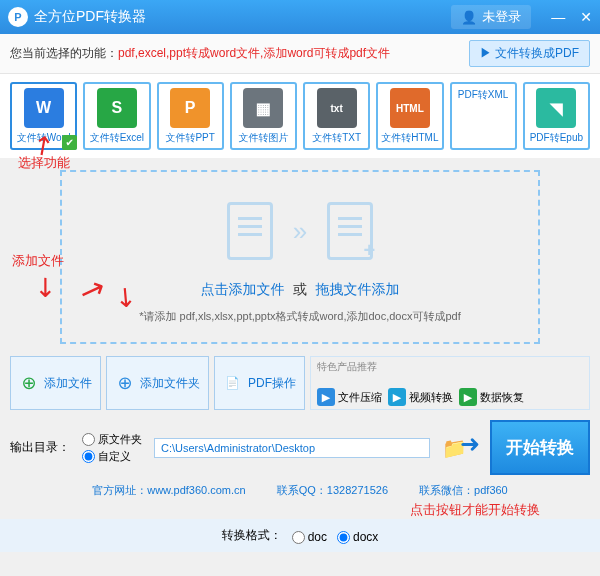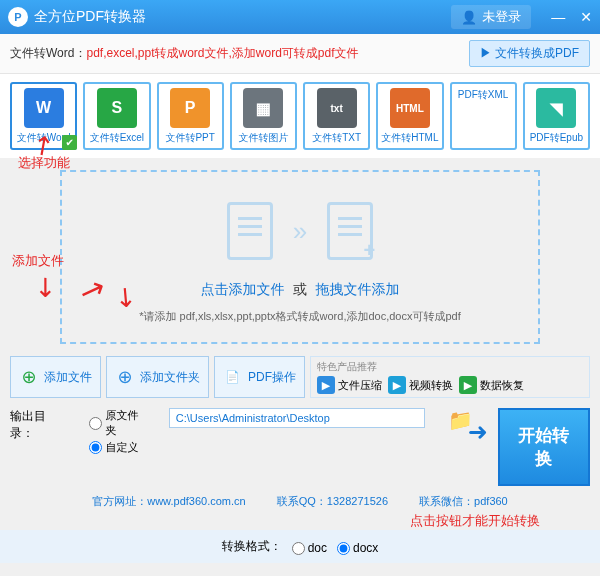--- a/index.html
+++ b/index.html
@@ -28,25 +28,25 @@
 .doc-ico::before{content:"";position:absolute;top:12px;left:8px;right:8px;height:3px;background:#bcd9ef;box-shadow:0 8px #bcd9ef,0 16px #bcd9ef}
 .doc-plus::after{content:"+";position:absolute;bottom:-5px;right:-5px;font-size:20px;color:#bcd9ef;font-weight:bold}
 .dz-arrw{color:#bcd9ef;font-size:26px}
 .dz-link{color:#1477d4;font-size:14px}
 .dz-or{color:#333;font-size:14px;margin:0 4px}
 .dz-note{color:#666;font-size:11px;margin-top:10px}
 .toolbar{display:flex;padding:4px 10px;gap:5px;align-items:stretch}
 .tbtn{border:1px solid #a8cdee;background:#eaf4fd;padding:5px 8px;display:flex;align-items:center;gap:5px;font-size:12px;color:#1477d4;cursor:pointer}
 .tbtn .ico{width:20px;height:20px;display:flex;align-items:center;justify-content:center}
 .promo{flex:1;border:1px solid #d0e5f7;padding:3px 6px;font-size:11px}
-.promo-title{color:#888;font-size:10px;margin-bottom:2px}
+.promo-title{color:#888;font-size:10px;margin-bottom:14px}
 .promo-items{display:flex;gap:6px}
 .promo-item{display:flex;align-items:center;gap:3px;cursor:pointer}
 .promo-ico{width:18px;height:18px;border-radius:3px;display:flex;align-items:center;justify-content:center;color:#fff;font-size:11px}
-.outrow{display:flex;align-items:flex-start;padding:6px 10px;gap:24px;font-size:12px}
+.outrow{display:flex;align-items:center;padding:6px 10px;gap:12px;font-size:12px}
 .outrow input[type=text]{border:1px solid #a8cdee;padding:3px 6px;font-size:11px;color:#1477d4;width:276px}
 .radio-grp{display:flex;flex-direction:column;gap:2px;font-size:11px}
 .radio-grp label{display:flex;align-items:center;gap:3px;cursor:pointer}
 .start-btn{background:linear-gradient(#3db2f5,#1e8ae0);color:#fff;border:2px solid #1477d4;padding:14px 14px;font-size:17px;font-weight:bold;cursor:pointer;margin-left:auto}
 .start-arw{position:absolute;left:-30px;top:10px;color:#1477d4;font-size:24px}
 .footer-links{text-align:center;font-size:11px;color:#1477d4;padding:2px}
 .footer-links span{margin:0 14px}
 .bottom-opts{background:#e8f2fb;padding:8px 10px;display:flex;justify-content:space-around;font-size:12px}
 .bottom-opts label{display:flex;align-items:center;gap:3px;cursor:pointer}
 .rel{position:relative}
@@ -61,21 +61,21 @@
     <span style="color:#ffd24d">👤</span>
     <span>未登录</span>
   </div>
   <div class="win-ctrl">
     <span>—</span>
     <span>✕</span>
   </div>
 </div>
 
 <div class="subbar">
-  <span class="lbl">文件转Word：</span>
+  <span class="lbl">您当前选择的功能：</span>
   <span class="hint">pdf,excel,ppt转成word文件,添加word可转成pdf文件</span>
   <span class="tab-btn">▶ <span>文件转换成PDF</span></span>
 </div>
 
 <div class="tiles rel" id="tiles">
     <div class="tile sel">
       <div class="tile-ico" style="background:#2b7de0;color:#fff;font-size:16px">W</div>
       <div class="tile-lbl">文件转Word</div>
     </div>
     <div class="tile">

